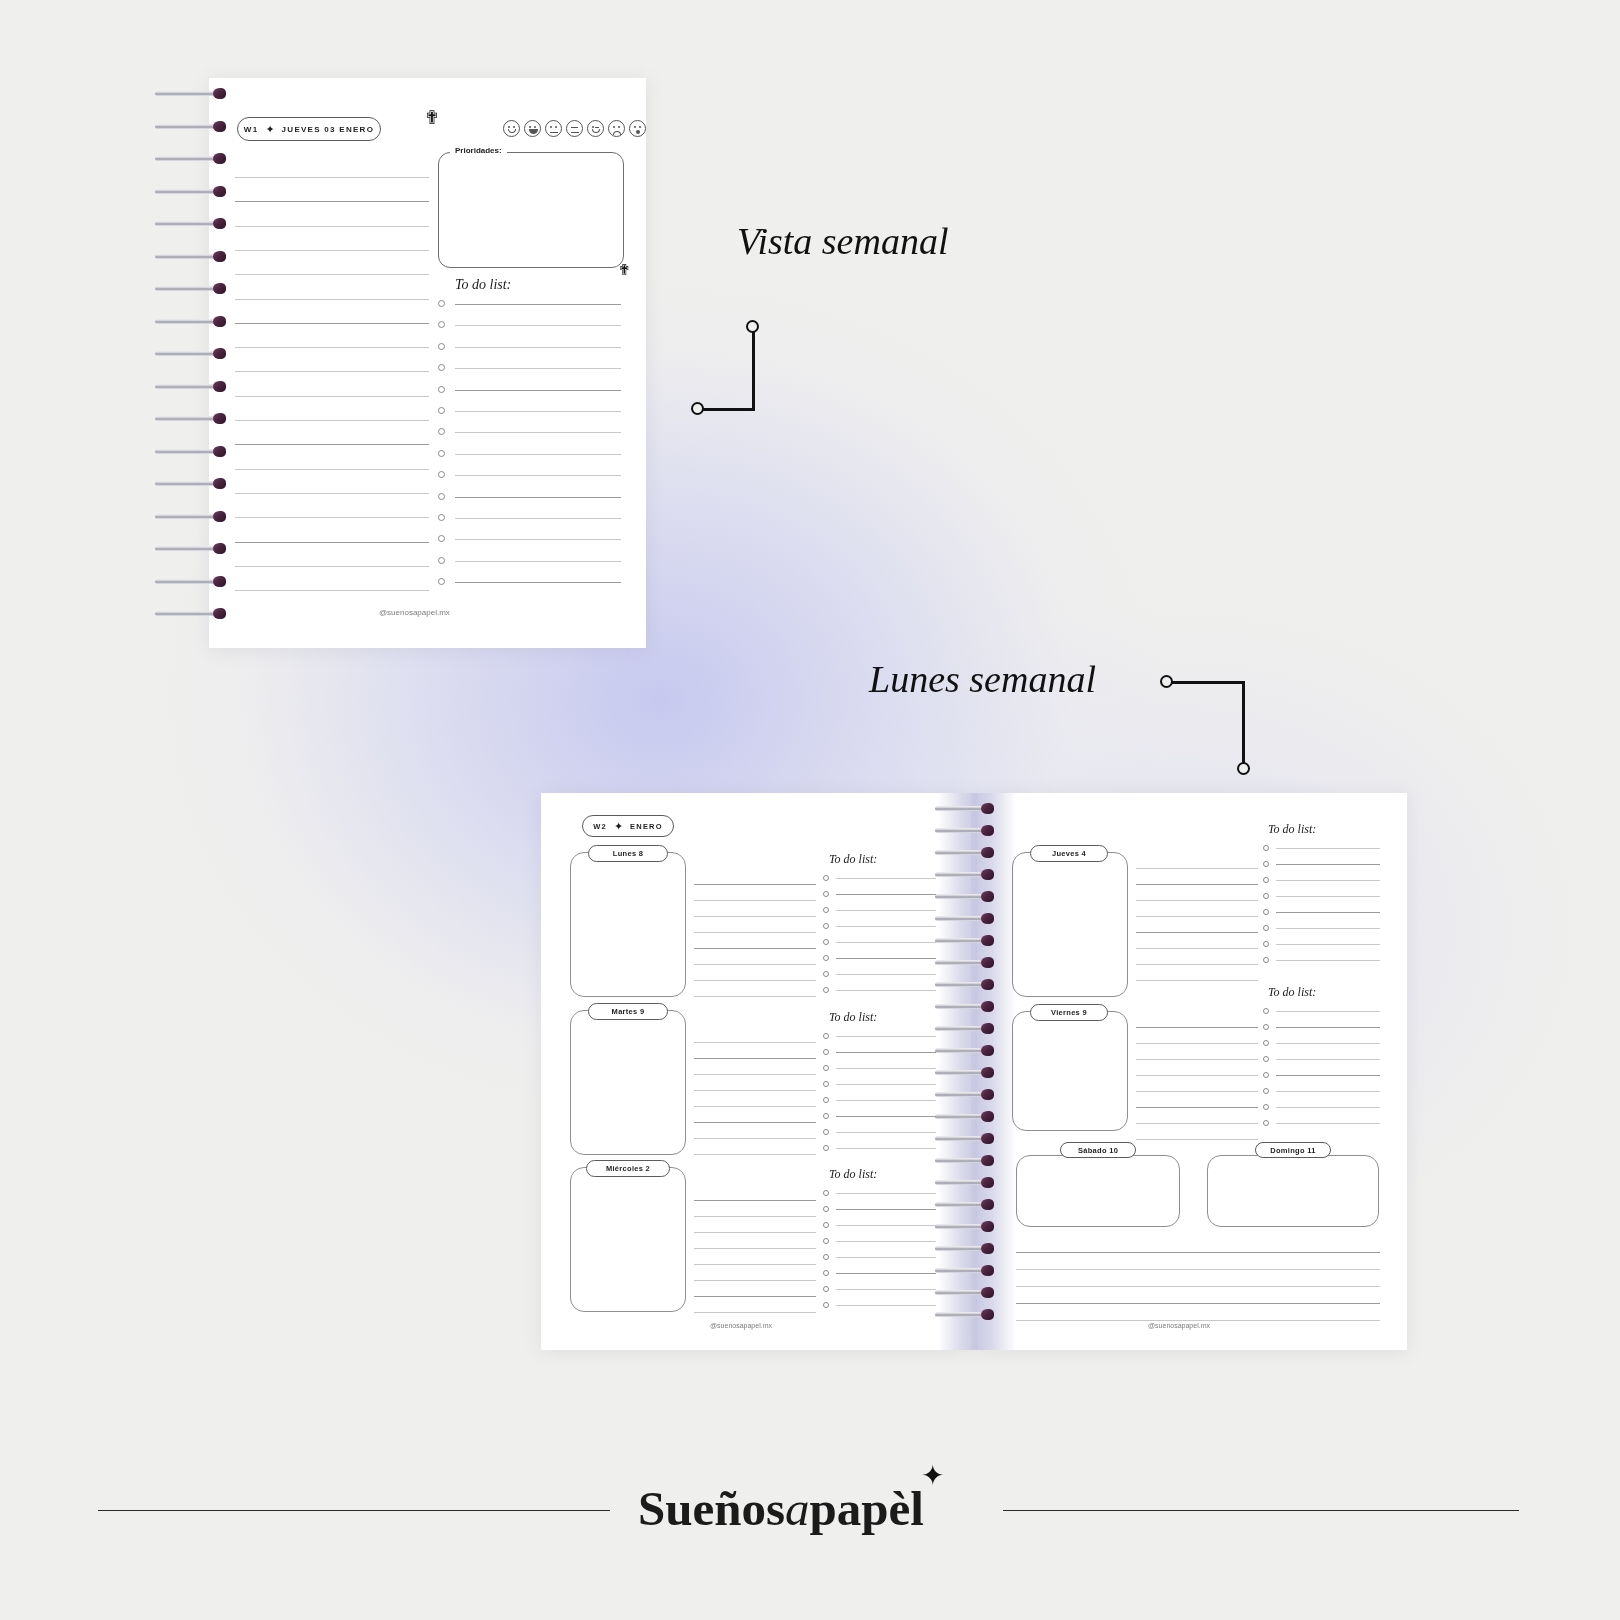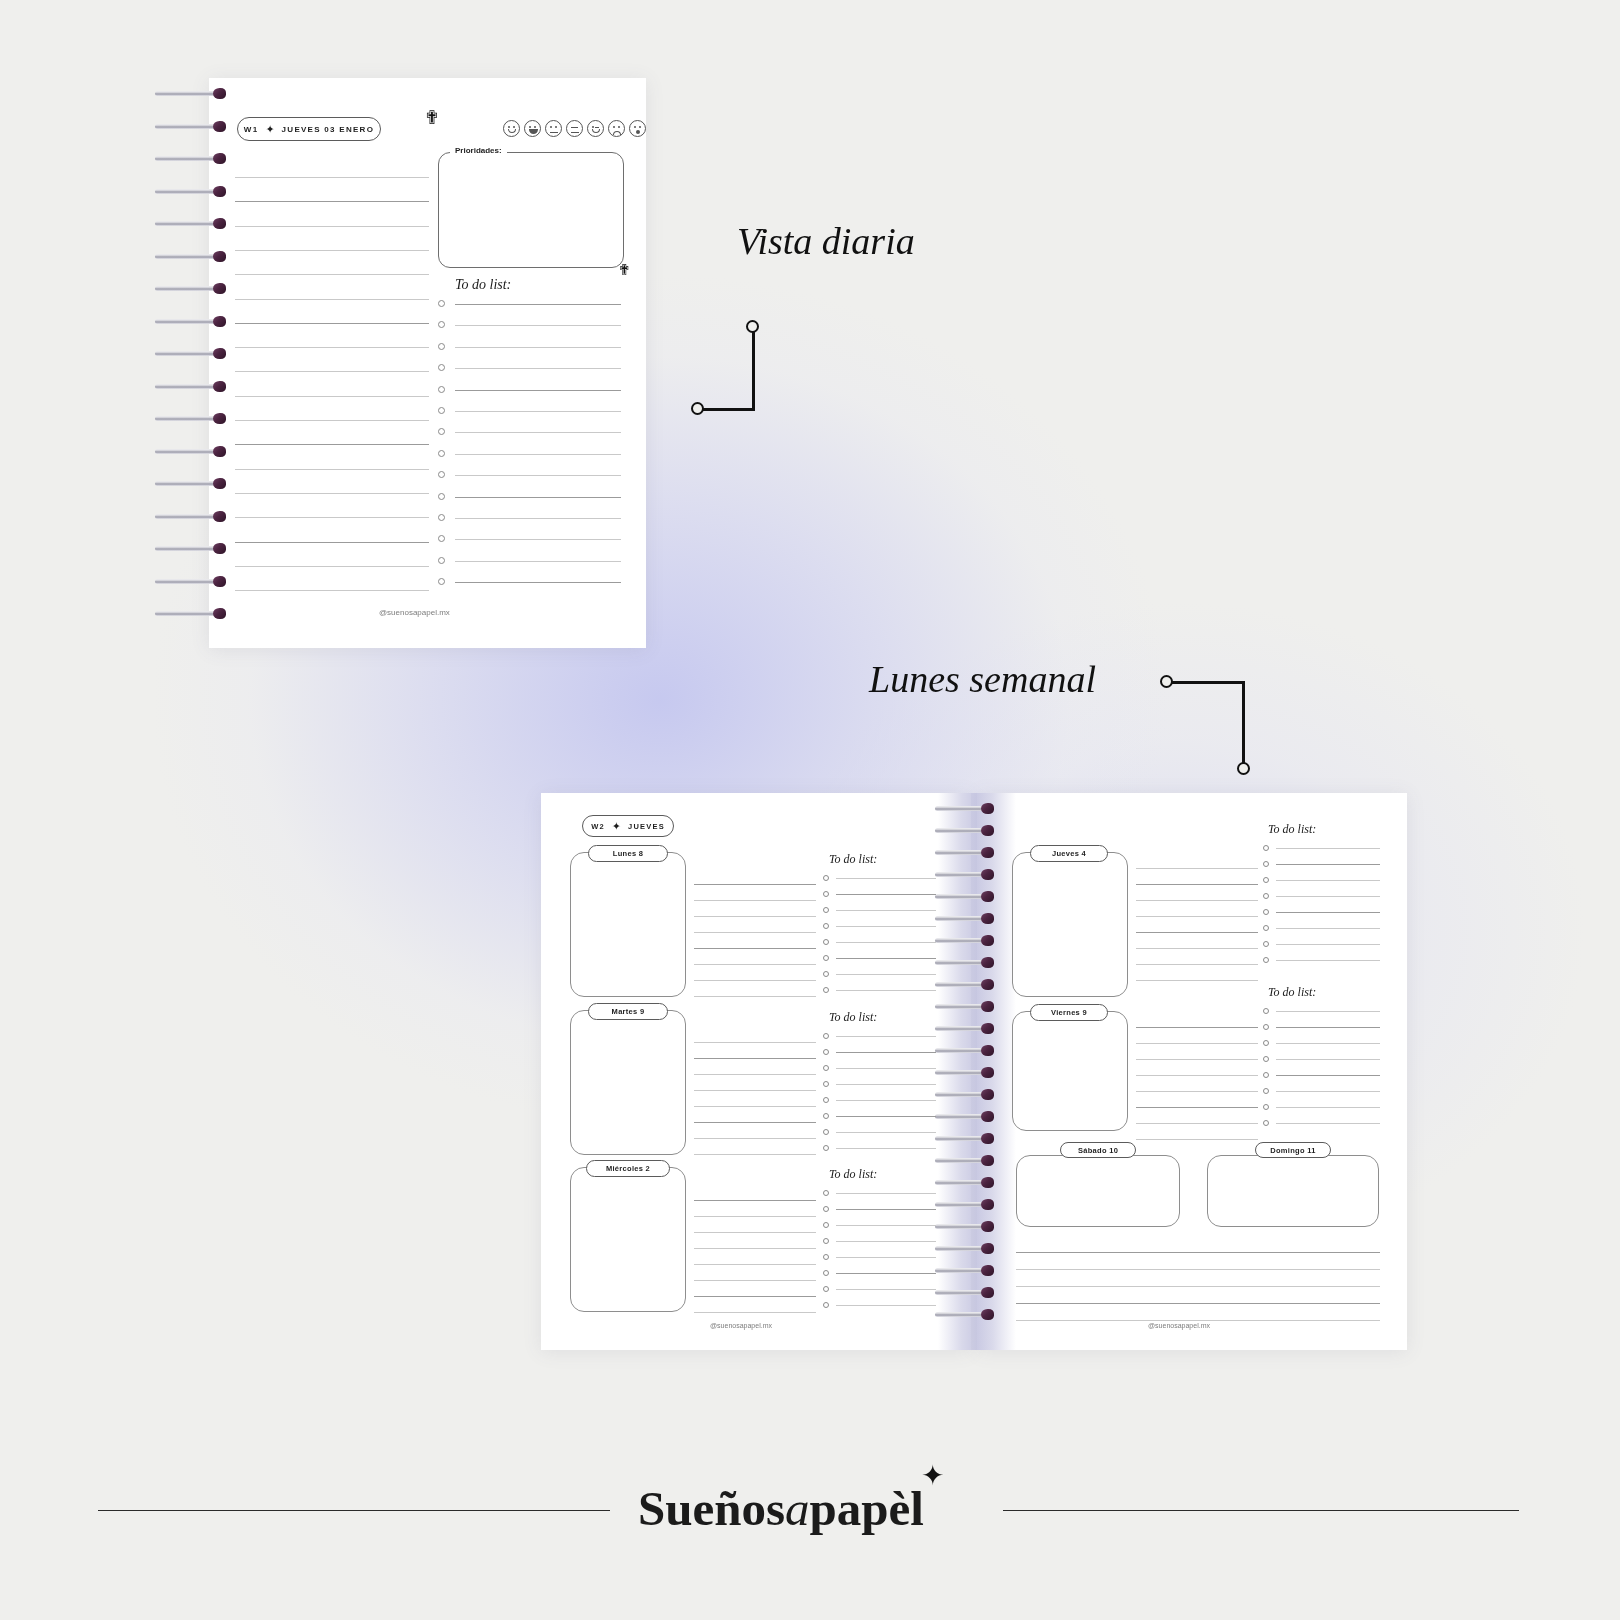--- a/index.html
+++ b/index.html
@@ -451,21 +451,21 @@
     </div>
     <div class="ring" style="left: 0px; top: 506px; width: 64px;">
       <div class="wire" style="width: 50px;"></div>
       <div class="bead" style="left: 46px;"></div>
     </div>
   </div>
 
 <div class="pill" style="left:582px; top:815px; width:92px; height:22px; font-size:7.5px;">
   <span class="ptxt">W2</span>
   <span class="star">✦</span>
-  <span class="ptxt">JUEVES</span>
+  <span class="ptxt">ENERO</span>
 </div>
 
 <div class="daybox" style="left:570px; top:852px; width:116px; height:145px;"></div>
 <div class="pill" style="left:588px; top:845px; width:80px; height:17px; font-size:7.5px;">
   <span class="ptxt" style="letter-spacing:.04em">Lunes 8</span>
 </div>
 
 <div class="daybox" style="left:570px; top:1010px; width:116px; height:145px;"></div>
 <div class="pill" style="left:588px; top:1003px; width:80px; height:17px; font-size:7.5px;">
   <span class="ptxt" style="letter-spacing:.04em">Martes 9</span>
@@ -635,21 +635,21 @@
 <div id="right-bottom-lines">
     <div class="rline dark" style="left: 1016px; top: 1252px; width: 364px;"></div>
     <div class="rline" style="left: 1016px; top: 1269px; width: 364px;"></div>
     <div class="rline" style="left: 1016px; top: 1286px; width: 364px;"></div>
     <div class="rline dark" style="left: 1016px; top: 1303px; width: 364px;"></div>
     <div class="rline" style="left: 1016px; top: 1320px; width: 364px;"></div>
   </div>
 
 <div class="wmk" style="left:1148px; top:1322px; font-size:7px;">@suenosapapel.mx</div>
 
-<div class="callout" style="left:737px; top:219px; font-size:38px;">Vista diaria</div>
+<div class="callout" style="left:737px; top:219px; font-size:38px;">Vista semanal</div>
 <div class="connector" style="left:690px; top:318px; width:80px; height:95px;">
   <div class="conn-line" style="left:62px; top:9px; width:2.5px; height:84px;"></div>
   <div class="conn-line" style="left:8px; top:90px; width:57px; height:2.5px;"></div>
   <div class="conn-dot" style="left:56px; top:2px;"></div>
   <div class="conn-dot" style="left:1px; top:84px;"></div>
 </div>
 
 <div class="callout" style="left:869px; top:657px; font-size:38px;">Lunes semanal</div>
 <div class="connector" style="left:1158px; top:672px; width:100px; height:108px;">
   <div class="conn-line" style="left:14px; top:9px; width:73px; height:2.5px;"></div>

